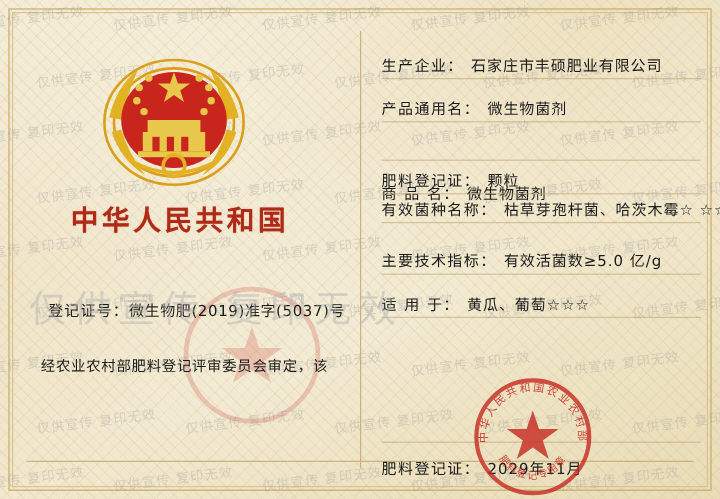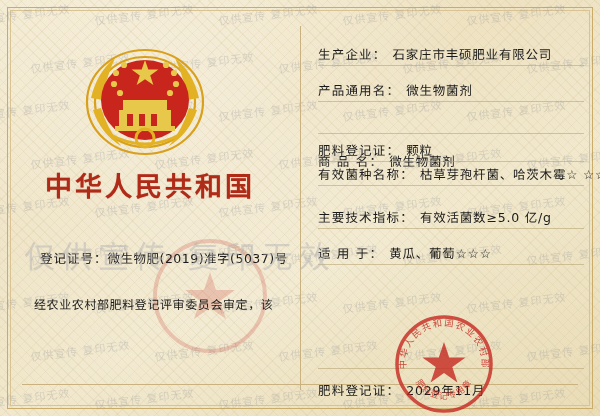--- a/index.html
+++ b/index.html
@@ -118,21 +118,21 @@
   }
 
   .title-cn {
     position: absolute;
     left: 0;
     top: 165px;
     width: 300px;
     text-align: center;
     font-family: "DejaVu Serif", serif;
     font-weight: bold;
-    font-size: 27px;
+    font-size: 23px;
     letter-spacing: 3px;
     color: #b02a18;
     text-shadow: 0 0 1px rgba(176,42,24,0.4);
   }
   .title-cn2 {
     position: absolute;
     left: 0;
     top: 199px;
     width: 300px;
     text-align: center;

